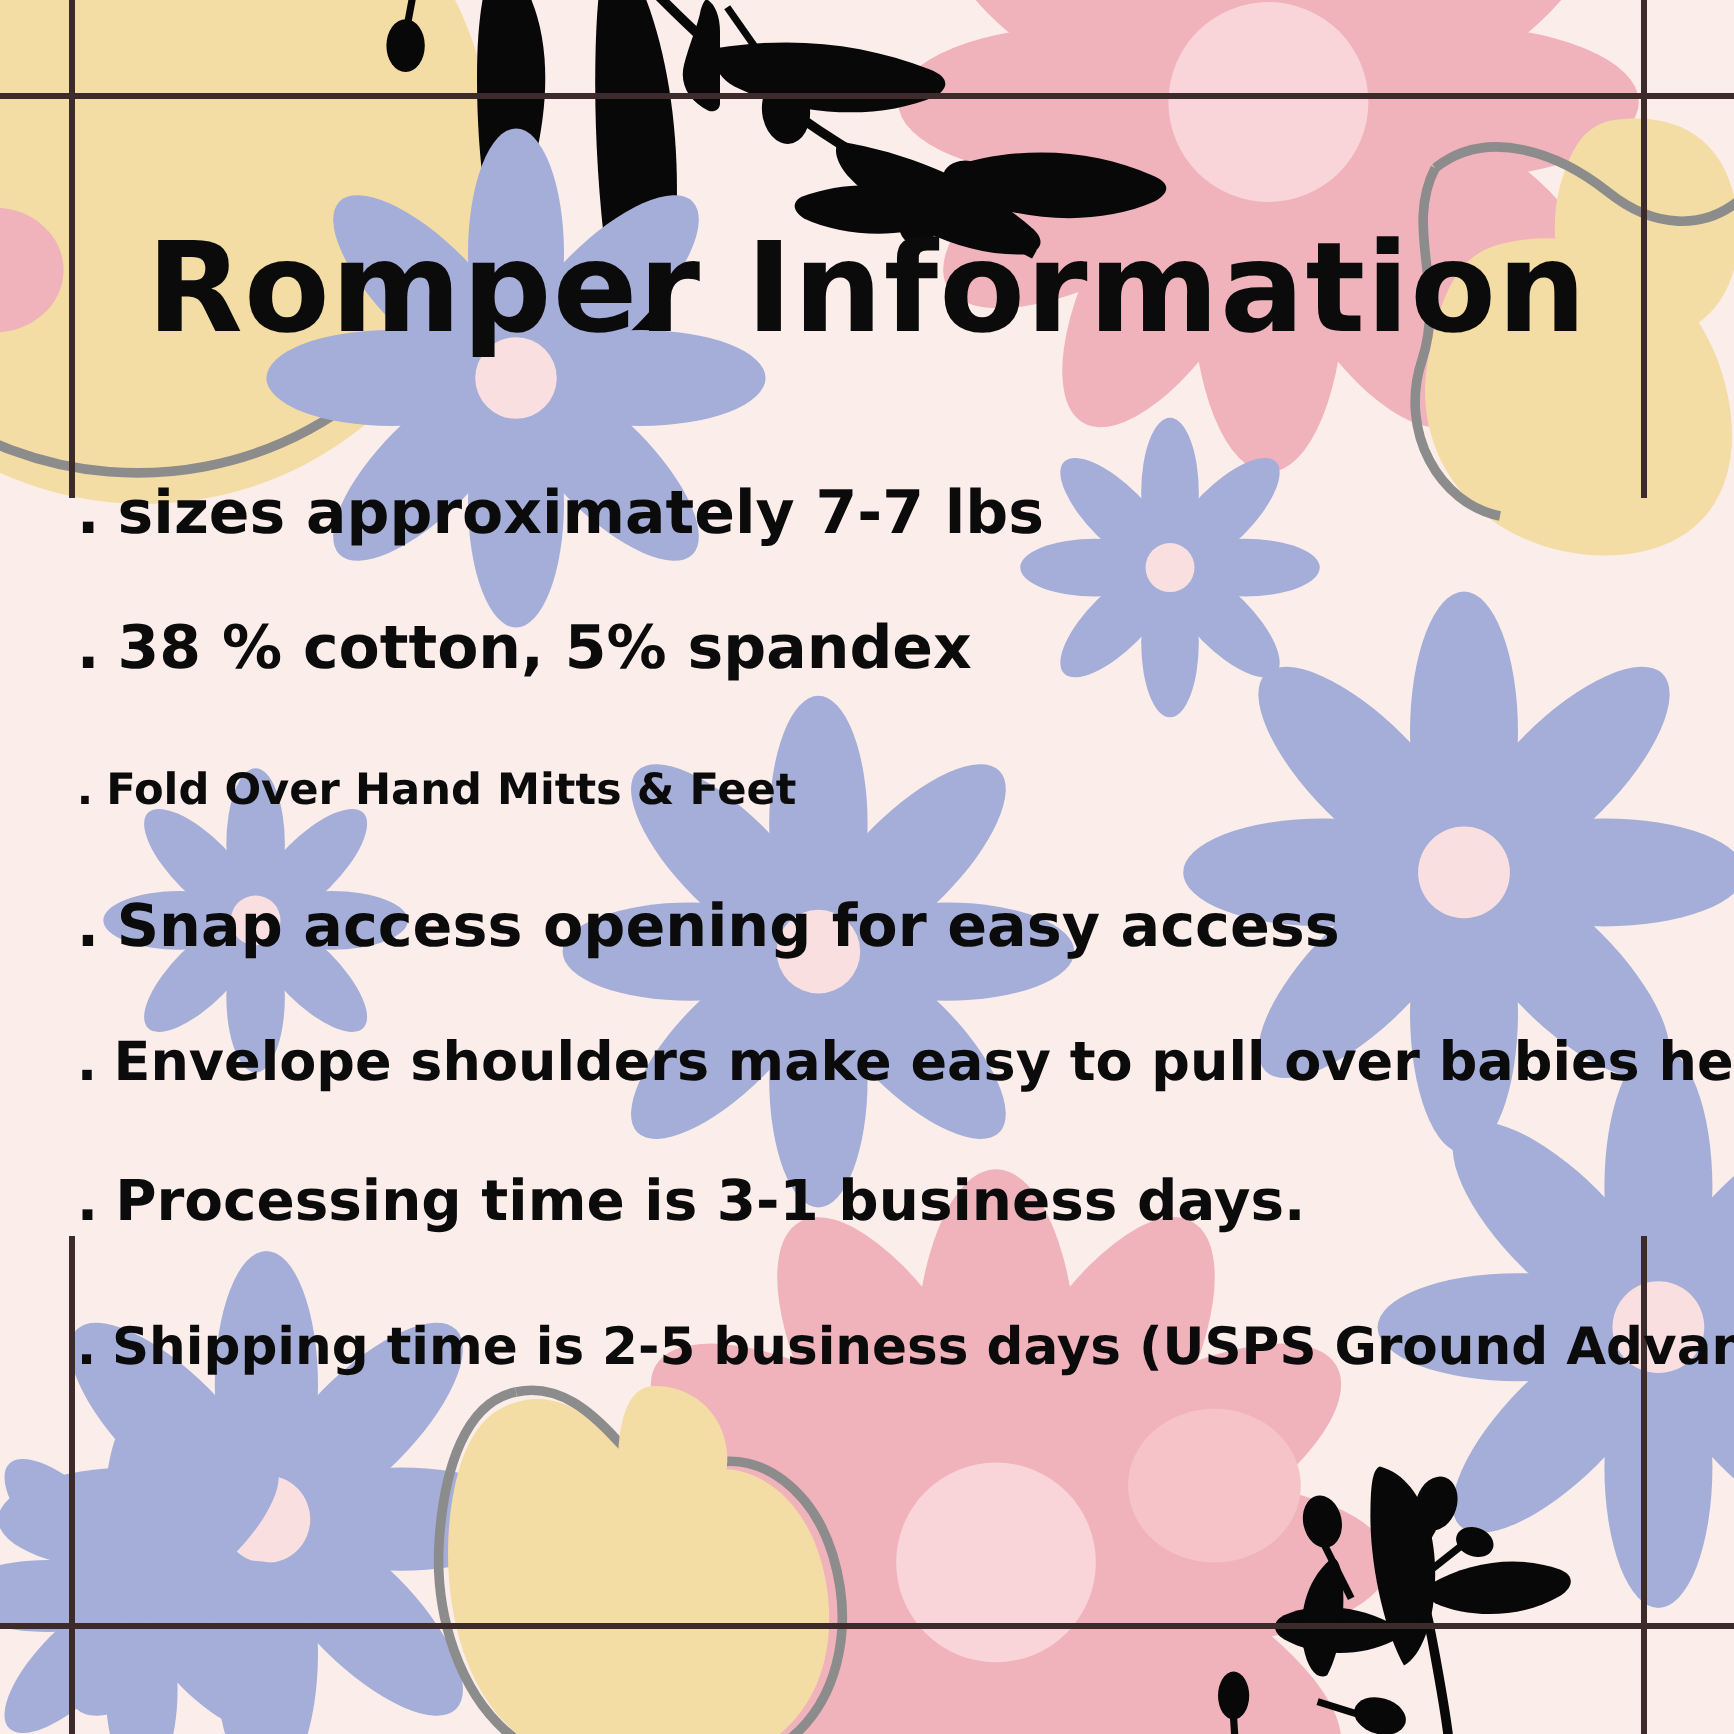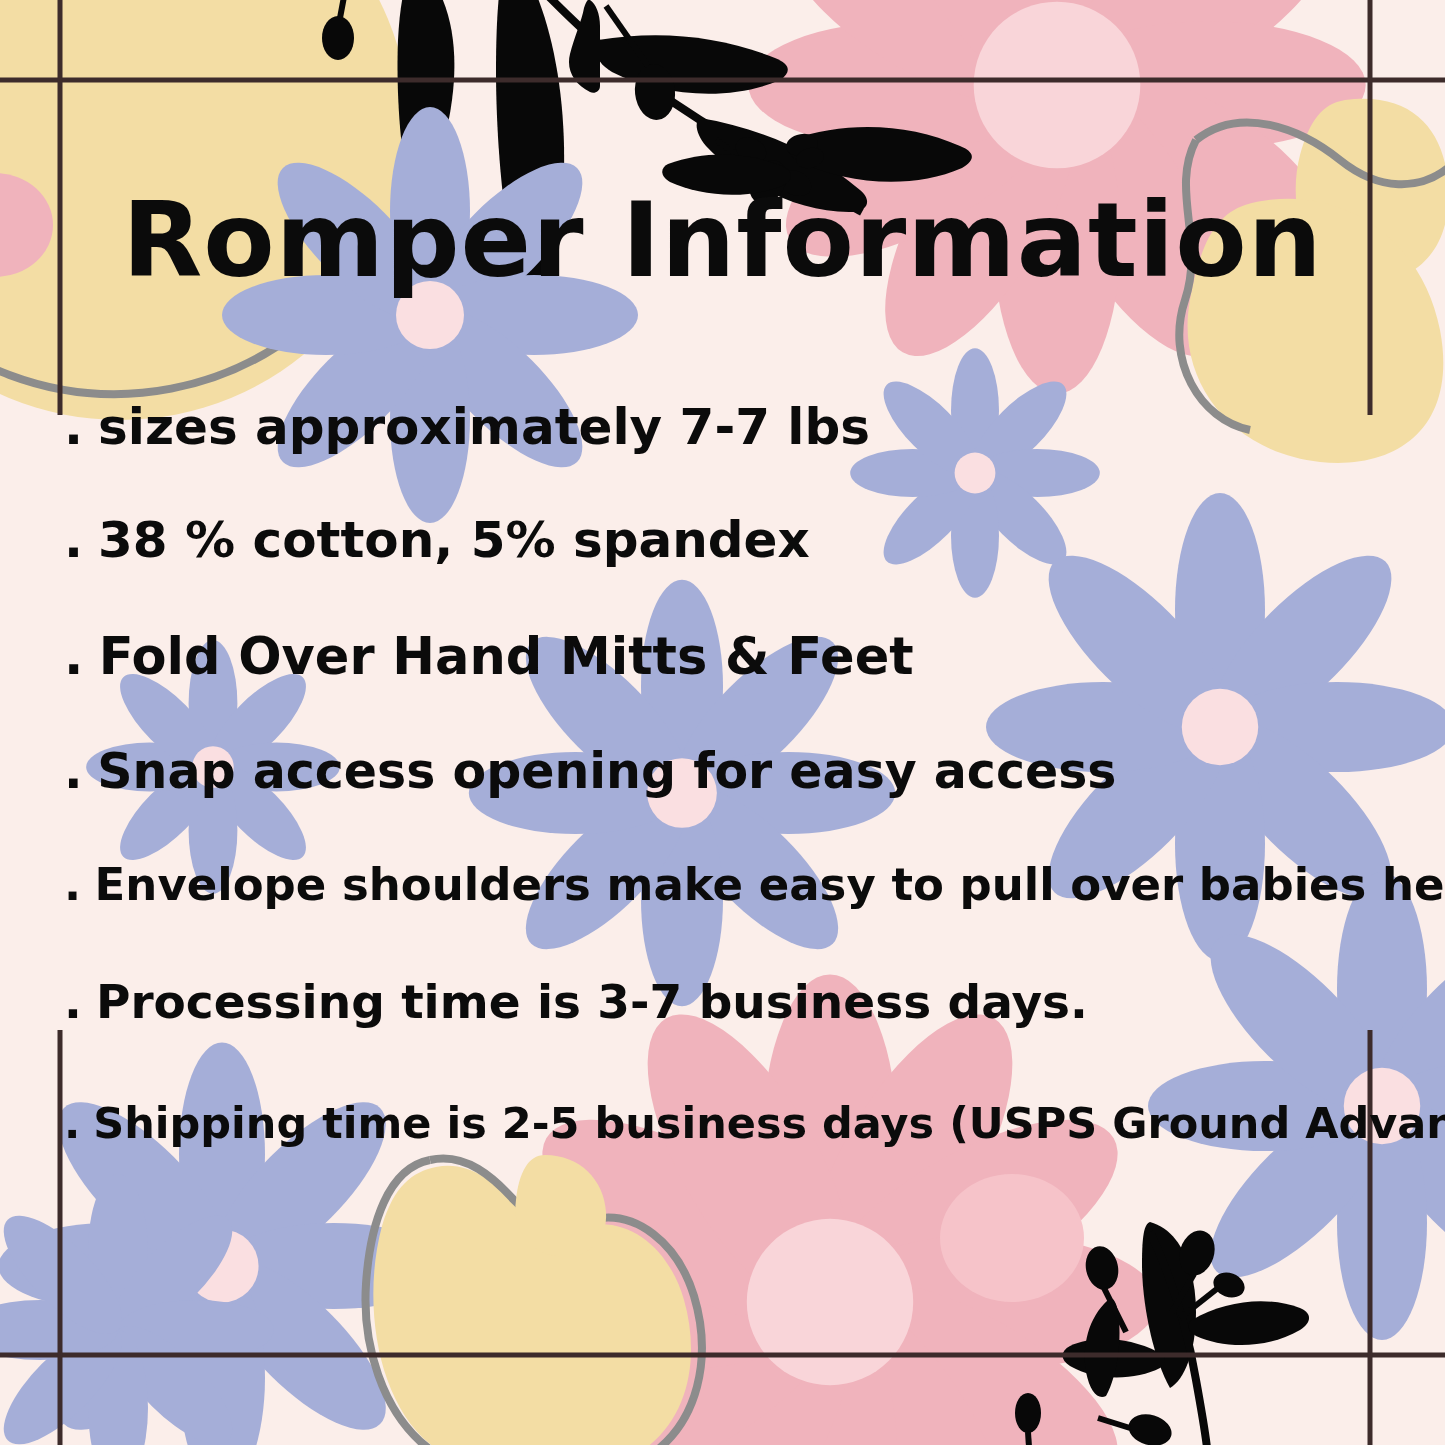--- a/index.html
+++ b/index.html
@@ -61,21 +61,21 @@
     position: absolute;
     left: 0;
   }
   .bullet .dot {
     display: inline-block;
     margin-right: .30em;
   }
 
   .b0 { top:   0px; font-size: 50px; }
   .b1 { top: 113px; font-size: 50px; }
-  .b2 { top: 229px; font-size: 51px; }
+  .b2 { top: 240px; font-size: 36px; }
   .b3 { top: 345px; font-size: 49px; }
   .b4 { top: 460px; font-size: 45px; }
   .b5 { top: 576px; font-size: 47px; }
   .b6 { top: 700px; font-size: 43px; }
 </style>
 </head>
 <body>
 
 <div id="poster">
 
@@ -295,21 +295,21 @@
 
       <div class="bullet b3">
         <span class="dot">.</span><span>Snap access opening for easy access</span>
       </div>
 
       <div class="bullet b4">
         <span class="dot">.</span><span>Envelope shoulders make easy to pull over babies head</span>
       </div>
 
       <div class="bullet b5">
-        <span class="dot">.</span><span>Processing time is 3-7 business days.</span>
+        <span class="dot">.</span><span>Processing time is 3-1 business days.</span>
       </div>
 
       <div class="bullet b6">
         <span class="dot">.</span><span>Shipping time is 2-5 business days (USPS Ground Advantage)</span>
       </div>
 
     </div>
   </div>
 
 </div>

